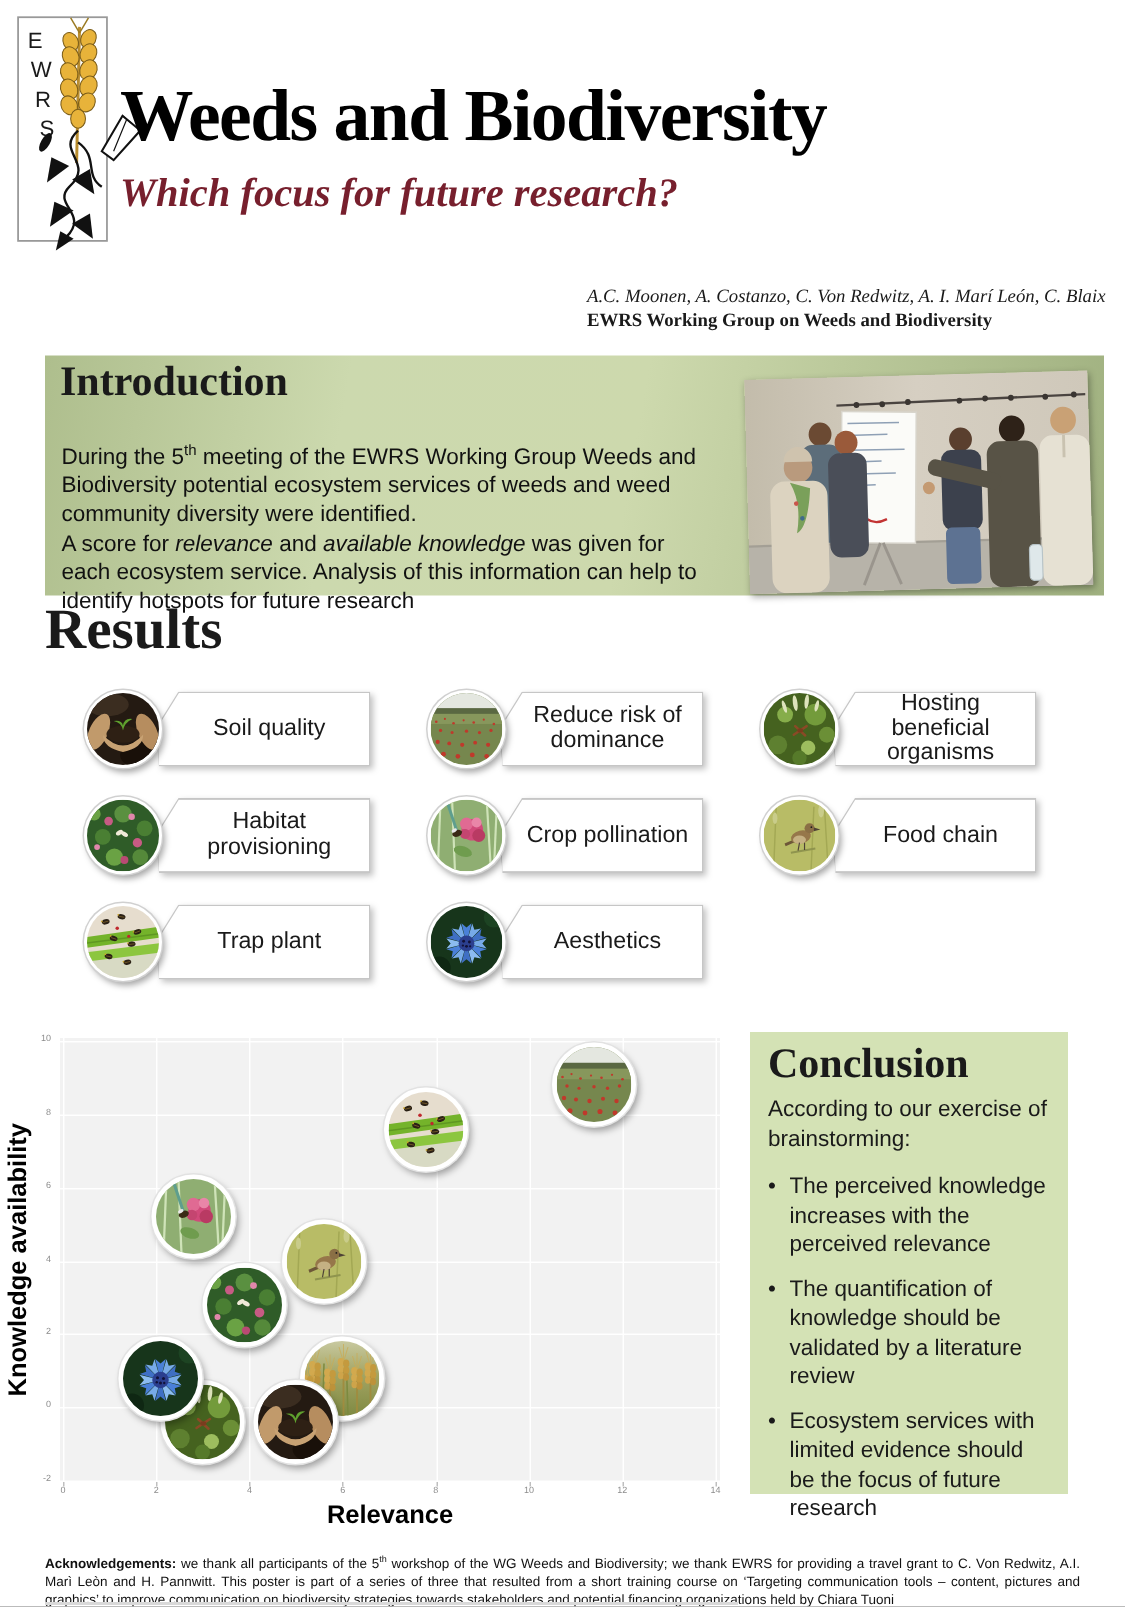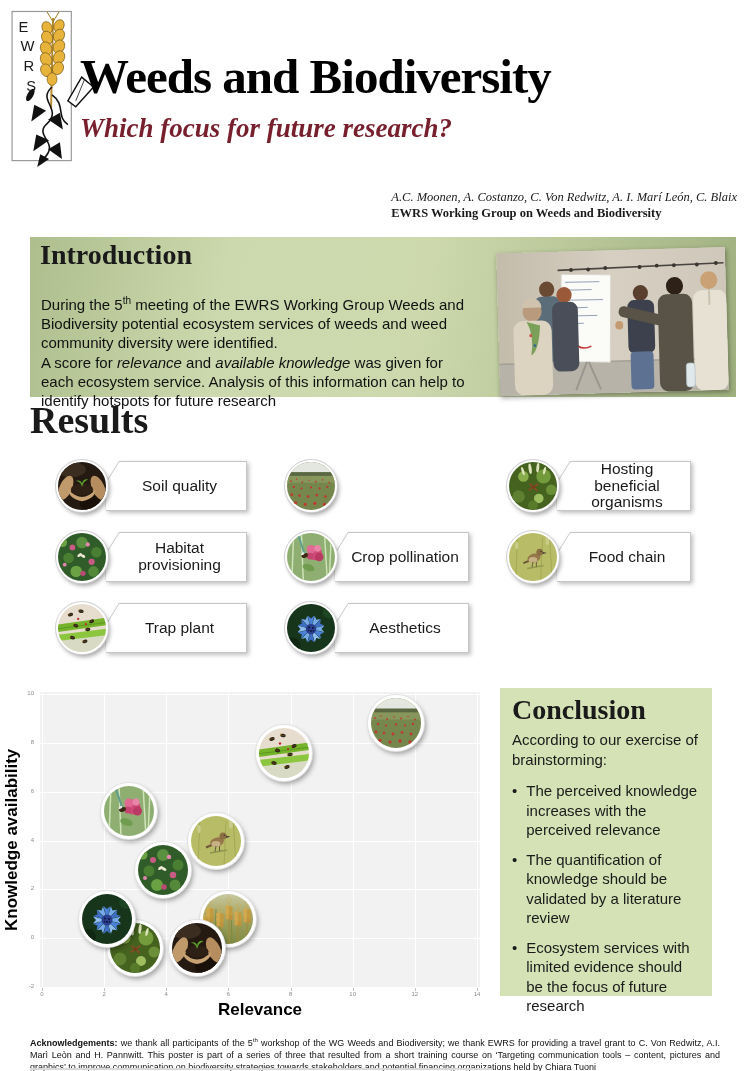--- a/index.html
+++ b/index.html
@@ -428,20 +428,25 @@
         <div class="tag-fill"></div>
         <div class="tag-label label">Soil quality</div>
       </div>
     </div>
       <div class="service-item">
       <div class="pic">
         <svg viewBox="0 0 100 100" preserveAspectRatio="xMidYMid slice">
             <use href="#sym-reduce-dominance"></use>
           </svg>
       </div>
+      <div class="tag">
+        <div class="tag-border"></div>
+        <div class="tag-fill"></div>
+        <div class="tag-label label">Reduce risk of dominance</div>
+      </div>
     </div>
       <div class="service-item">
       <div class="pic">
         <svg viewBox="0 0 100 100" preserveAspectRatio="xMidYMid slice">
             <use href="#sym-hosting-beneficial-organisms"></use>
           </svg>
       </div>
       <div class="tag">
         <div class="tag-border"></div>
         <div class="tag-fill"></div>

